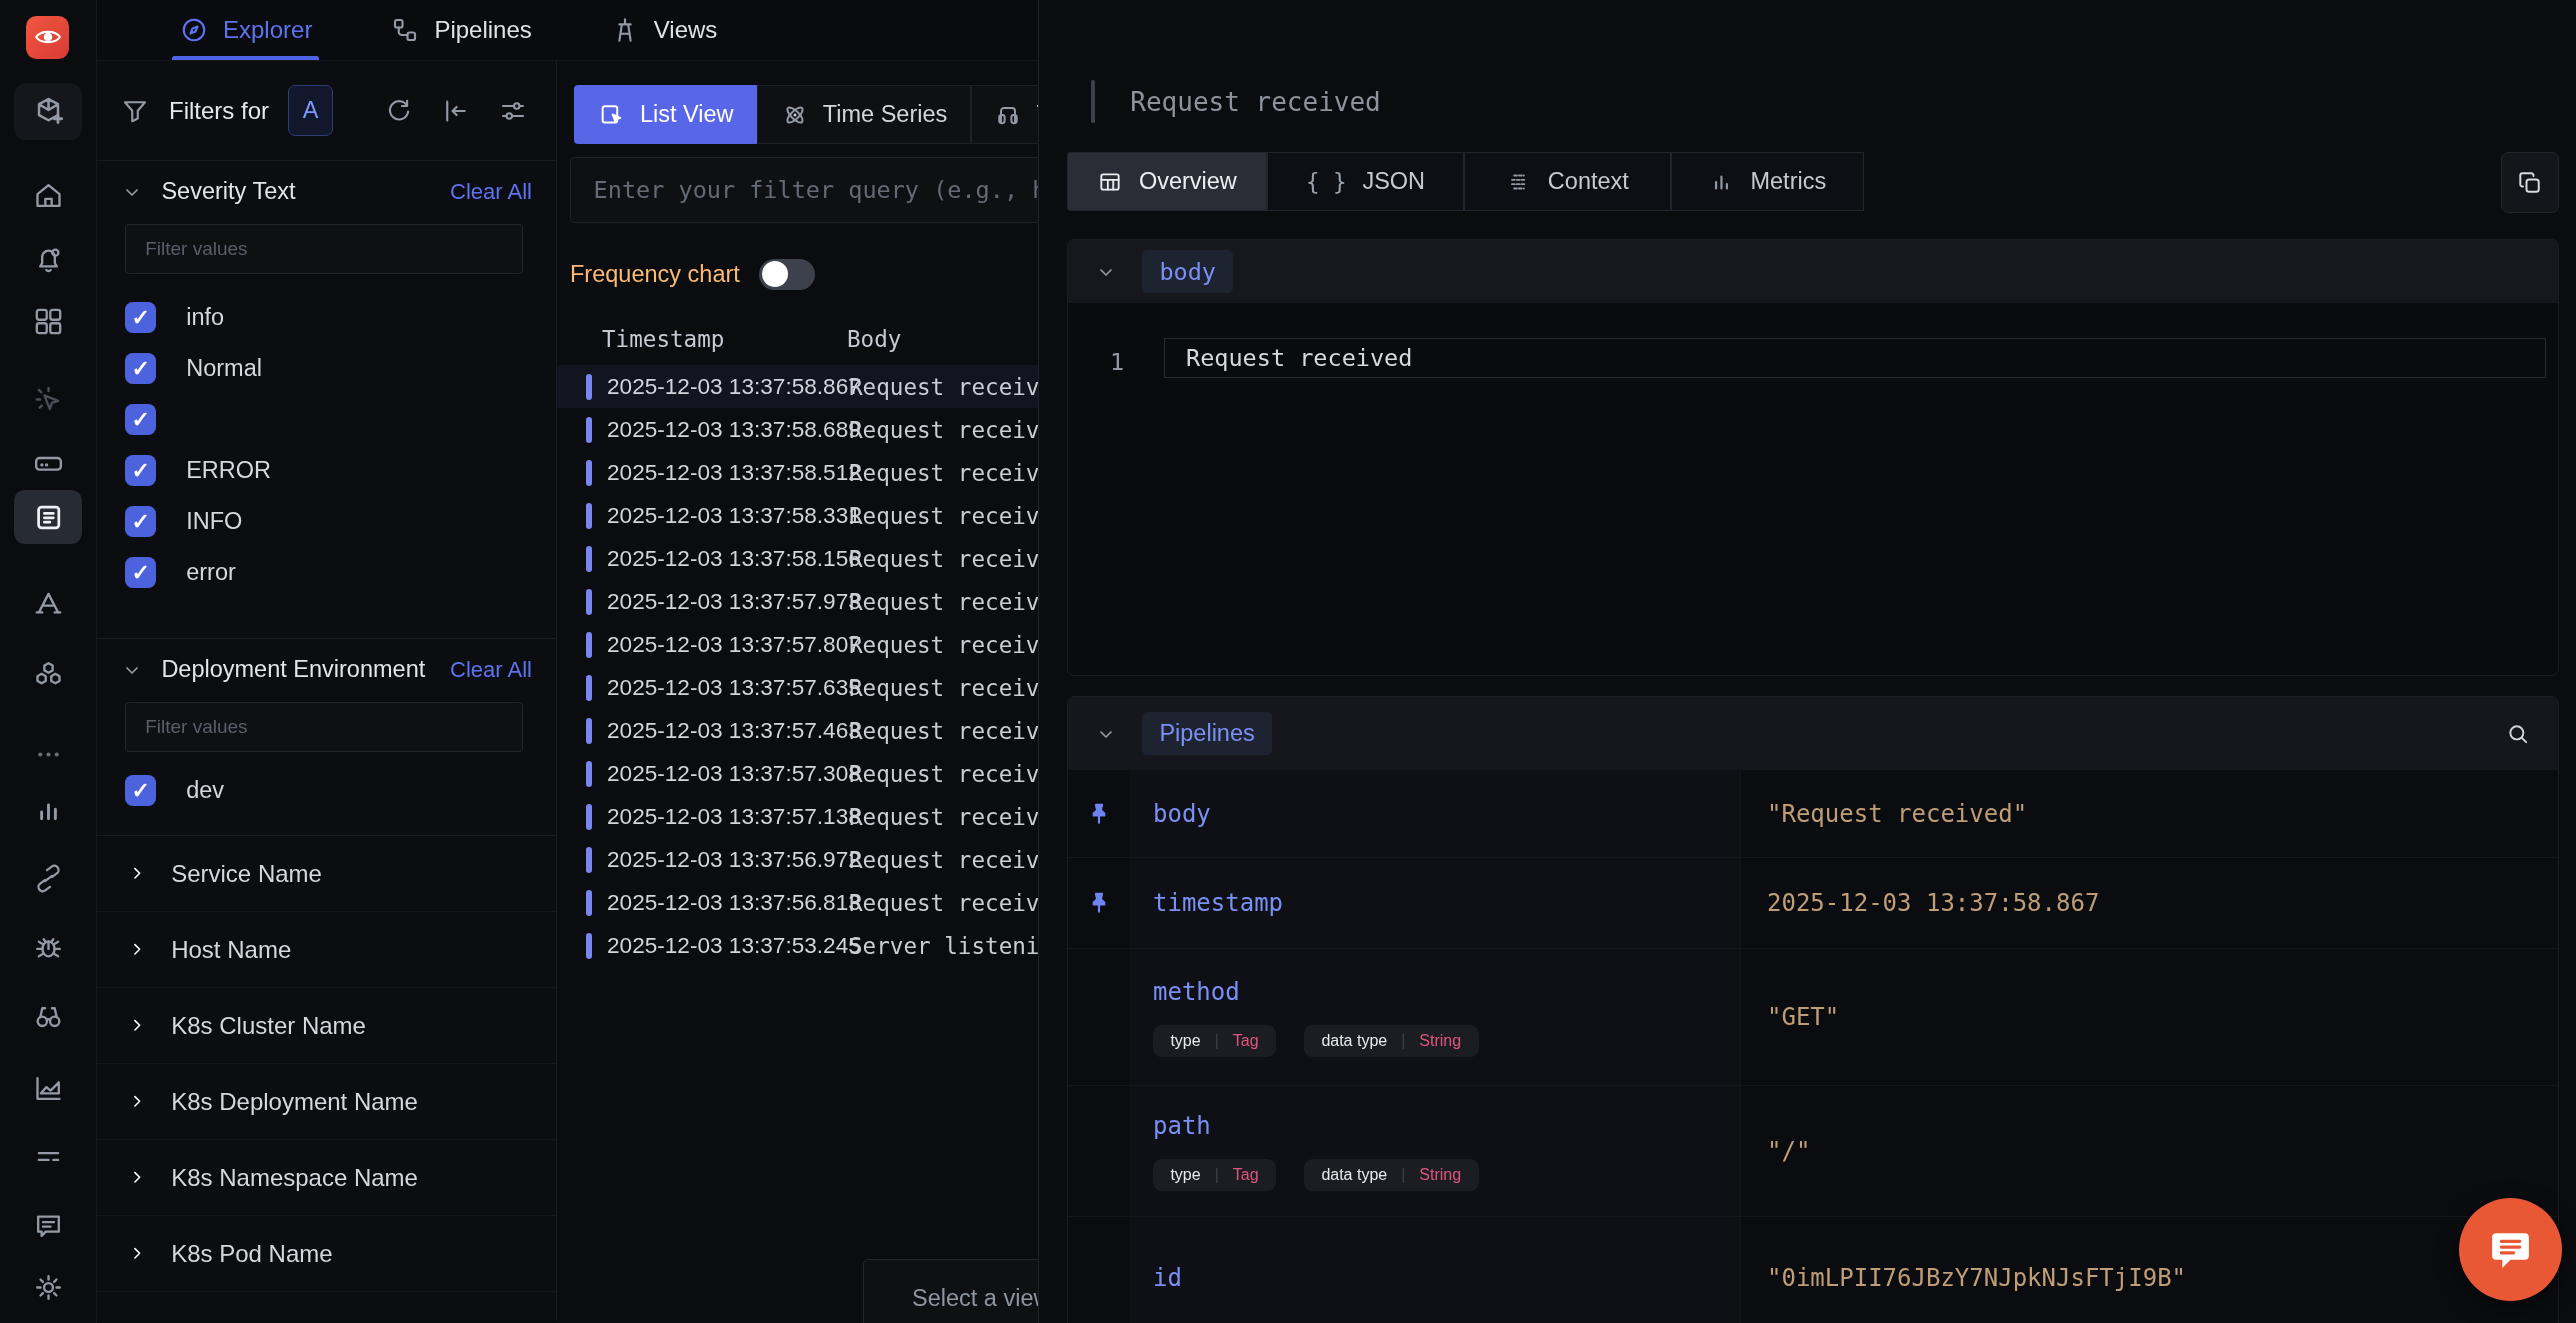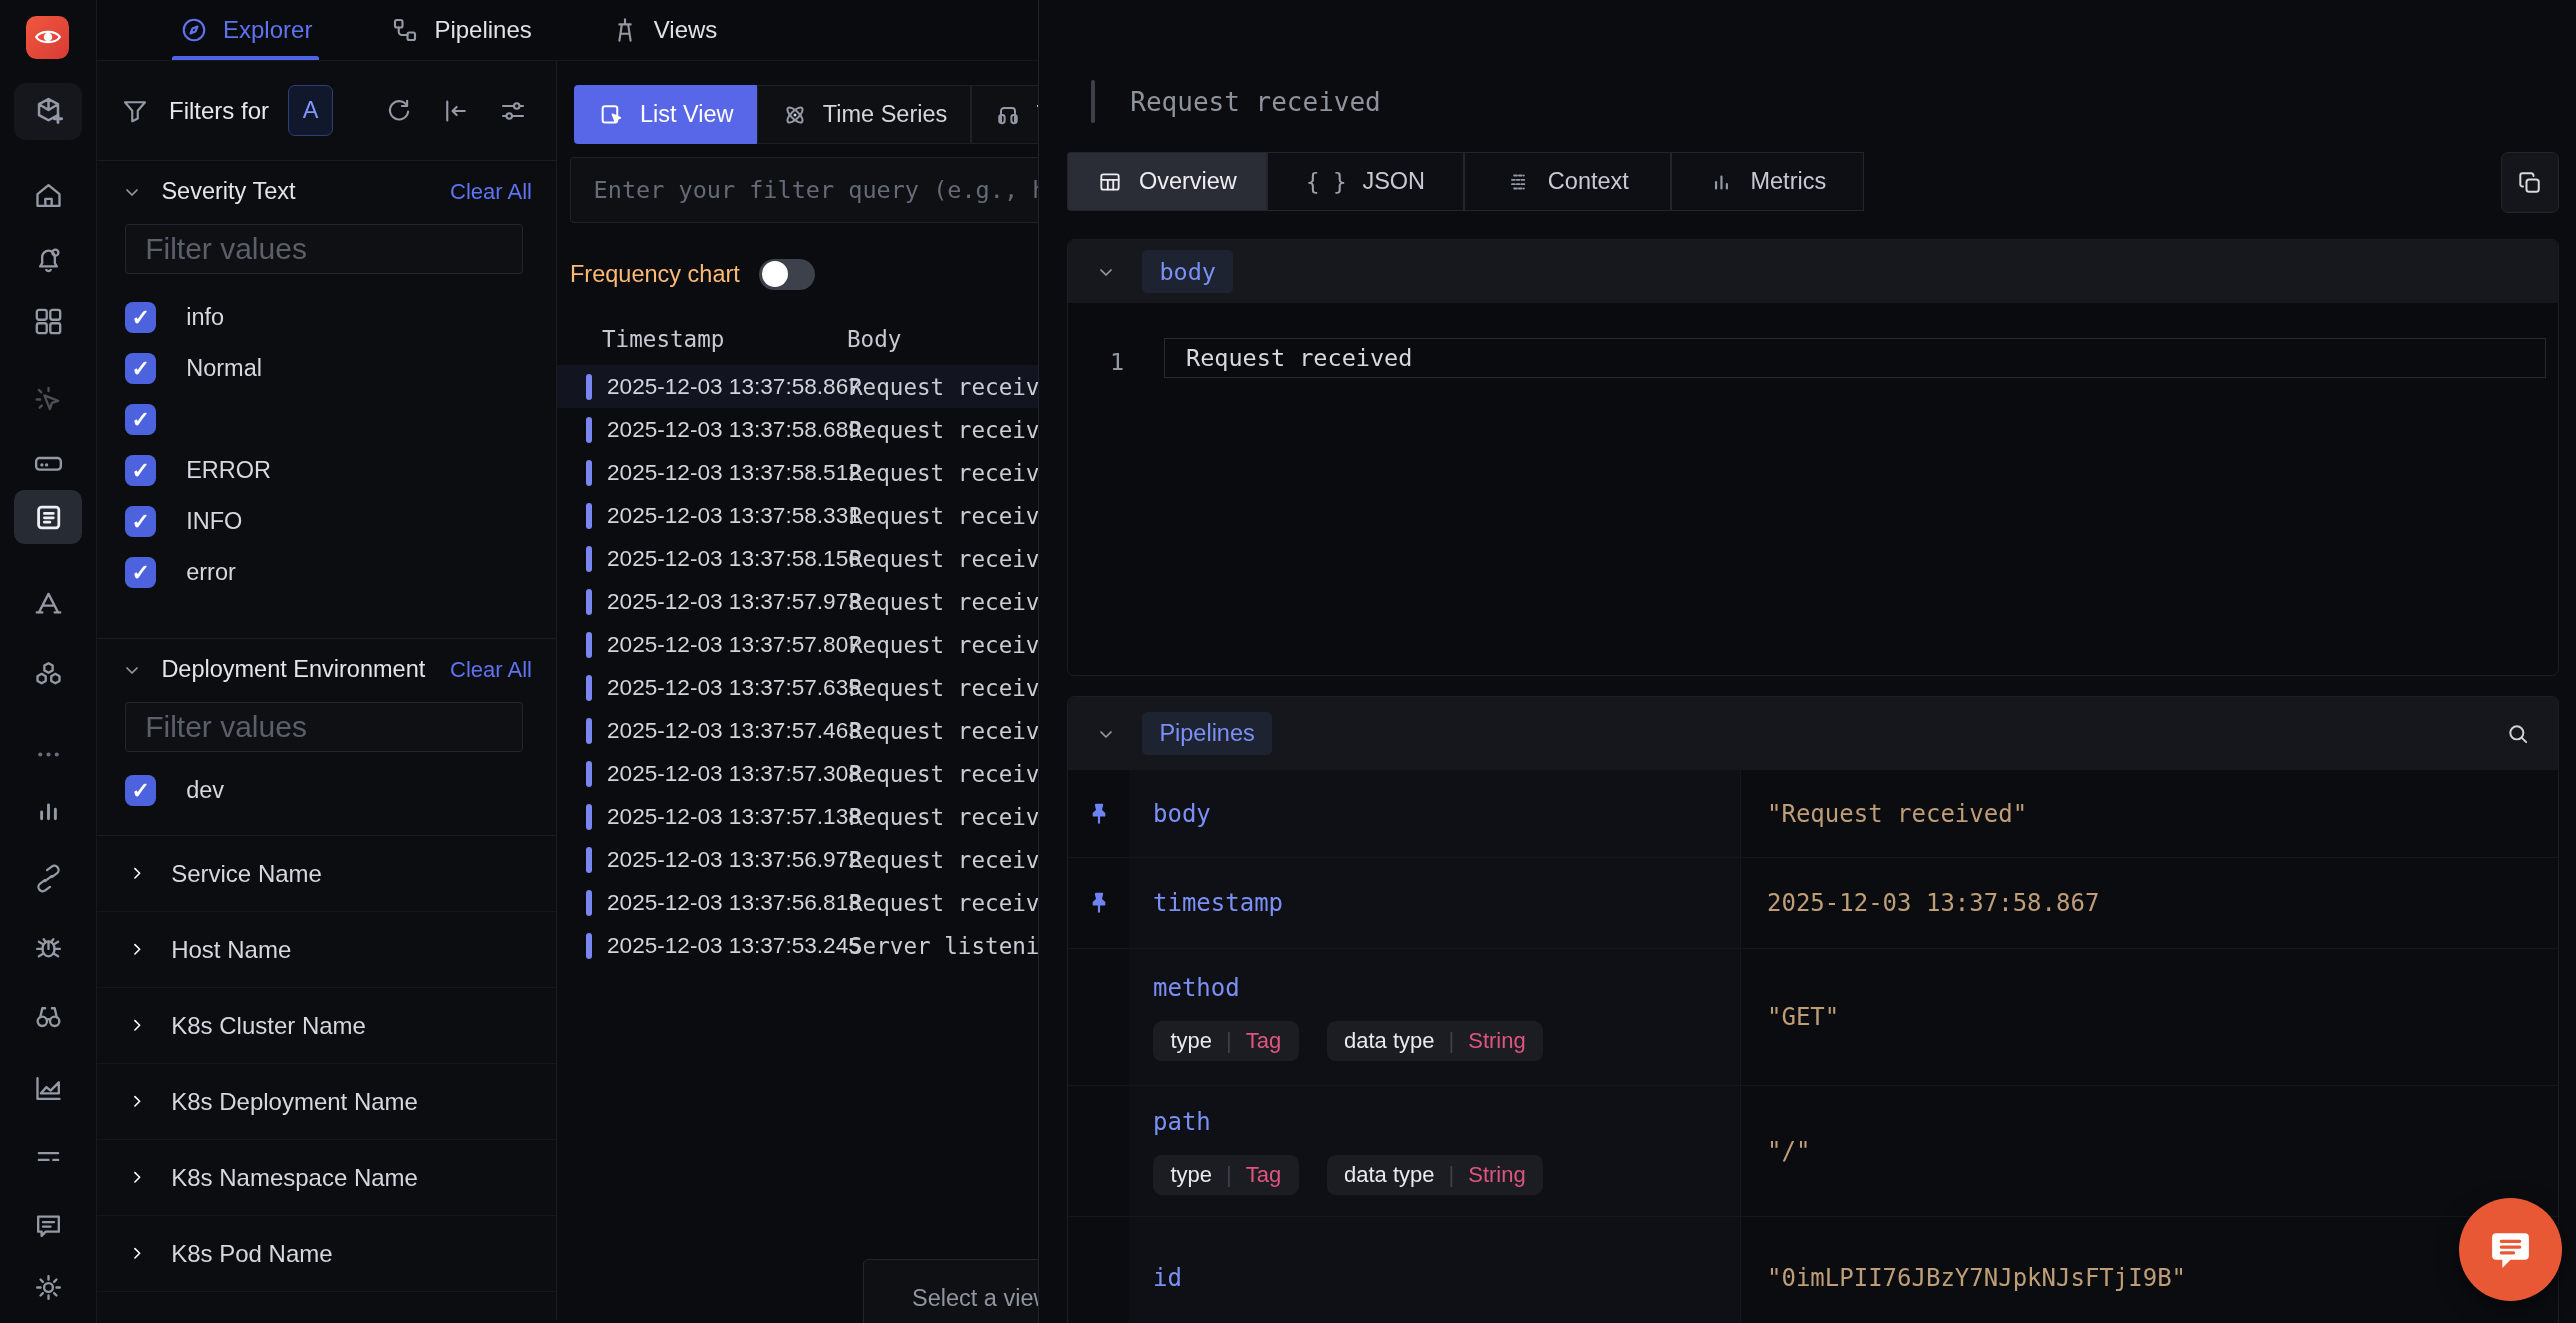--- a/index.html
+++ b/index.html
@@ -33,21 +33,21 @@
   .fhead{height:100px;border-bottom:0.9px solid #191c22;display:flex;align-items:center;padding:0 24px;gap:19px;box-sizing:border-box;}
   .fhead-title{font-size:24px;color:#e6e8ec;}
   .abadge{width:43px;height:49px;border:1.3px solid #2e3f77;border-radius:7px;background:#11182b;color:#7e96ff;
           font-size:23.5px;display:flex;align-items:center;justify-content:center;margin-right:auto;}
   .fhead-ic{display:flex;align-items:center;justify-content:center;width:38px;}
   .fsec{border-bottom:0.9px solid #191c22;padding:17.4px 24px 26px 24px;}
   .fsec-row{display:flex;align-items:center;gap:17.4px;}
   .fsec-title{font-size:23.5px;color:#e3e5ea;}
   .clearall{margin-left:auto;color:#5e73f0;font-size:22px;cursor:pointer;}
   .finput{margin:19px 0 7px 5.2px;width:398px;height:50px;background:#0e1014;border:0.9px solid #23262e;border-radius:3.5px;
-          color:#aab0bb;font-size:30px;padding:0 19px;box-sizing:border-box;font-family:"Liberation Sans",sans-serif;}
+          color:#aab0bb;font-size:19px;padding:0 19px;box-sizing:border-box;font-family:"Liberation Sans",sans-serif;}
   .finput::placeholder{color:#5a5f6a;}
   .opts{display:flex;flex-direction:column;gap:20px;margin-top:21px;margin-left:5.2px;}
   .opt{display:flex;align-items:center;gap:30px;min-height:31px;cursor:pointer;}
   .cb{width:31px;height:31px;border-radius:7.8px;background:#4d63dd;color:#fff;font-size:22px;font-weight:bold;
       display:flex;align-items:center;justify-content:center;}
   .opt-label{font-size:23.5px;color:#d5d8df;}
   .fsec-collapsed{height:75px;border-bottom:0.9px solid #15171c;display:flex;align-items:center;gap:22.6px;
                   padding:0 30px;font-size:24px;color:#d5d8df;cursor:pointer;}
 
   
@@ -112,21 +112,21 @@
   .attrsec{position:absolute;left:28px;top:696px;width:1492px;height:635px;border:0.9px solid #1a1d23;border-radius:7px 7px 0 0;
            background:#0b0c10;box-sizing:border-box;overflow:hidden;}
   .attrsec-head{height:73px;background:#15171c;display:flex;align-items:center;gap:24px;padding:0 26px;}
   .attr-search{margin-left:auto;display:flex;align-items:center;cursor:pointer;}
   .arow{display:flex;border-bottom:0.9px solid #15171c;}
   .agut{width:61px;display:flex;align-items:center;justify-content:center;flex:none;}
   .akey{width:611px;flex:none;background:#0f1015;display:flex;flex-direction:column;justify-content:center;
         padding:21px 0 21px 24px;box-sizing:border-box;}
   .akey-name{font-size:24px;color:#7b90f5;cursor:pointer;}
   .achips{display:flex;gap:28px;margin-top:19px;}
-  .chip{display:inline-flex;align-items:center;gap:14px;background:#1b1d23;border-radius:8.7px;padding:7px 17.4px;font-size:22px;}
+  .chip{display:inline-flex;align-items:center;gap:14px;background:#1b1d23;border-radius:8.7px;padding:7px 17.4px;font-size:16px;}
   .chip-l{color:#e8eaee;}
   .chip-d{color:#3c4048;}
   .chip-v{color:#e0557e;}
   .aval{flex:1;border-left:0.9px solid #15171c;display:flex;align-items:center;padding-left:26px;
         font-size:24px;color:#bf9e77;overflow:hidden;white-space:nowrap;}
   .r-body{height:87px;}
   .r-timestamp{height:90px;}
   .r-method{height:136px;}
   .r-path{height:130px;}
   .r-id{height:122px;}

